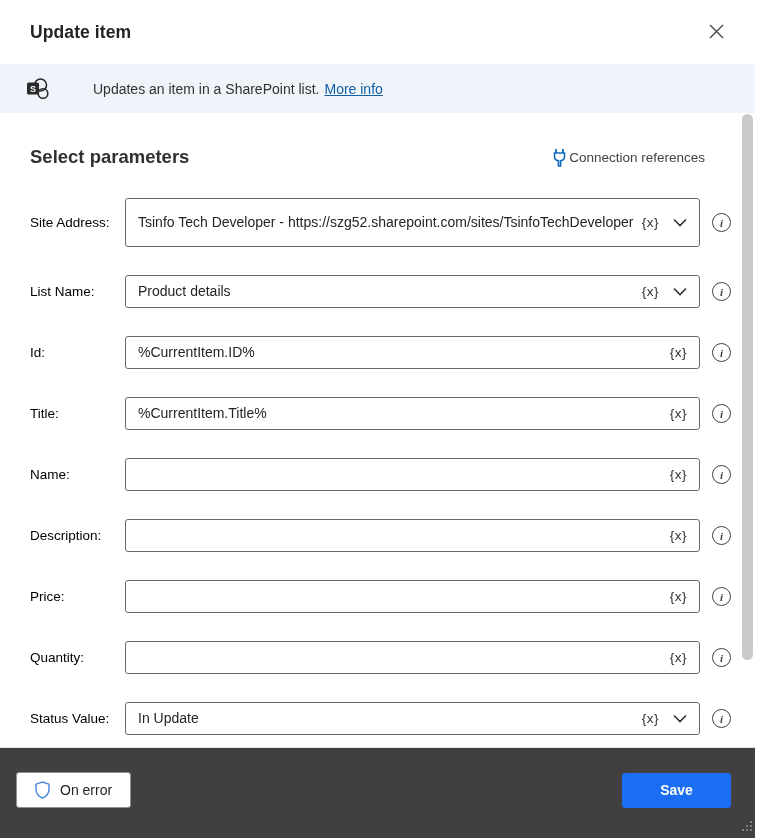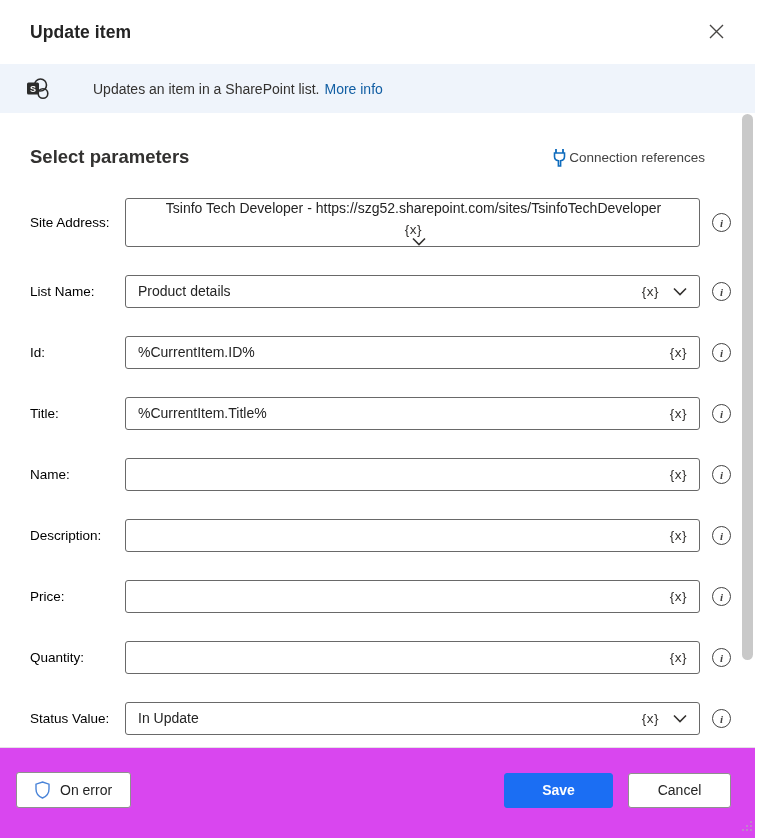--- a/index.html
+++ b/index.html
@@ -29,21 +29,21 @@
   
   .info-bar {
     height: 49px;
     background: #eff4fb;
     display: flex; align-items: center;
     padding: 0 30px 0 26px;
     font-size: 14px; color: #33312f;
   }
   .sp-icon { margin-right: 14px; flex: 0 0 auto; display: inline-flex; }
   .info-text { margin-right: 5px; margin-left: 27px; }
-  .more-info-link { color: #115ea3; cursor: pointer; font-size: 14px; }
+  .more-info-link { color: #115ea3; text-decoration: underline; cursor: pointer; font-size: 14px; }
 
   
   .content { padding: 33px 24px 0 30px; }
   .params-header { display: flex; align-items: center; justify-content: space-between; }
   .params-title { font-size: 18.5px; color: #323130; font-weight: bold; }
   .conn-refs { display: inline-flex; align-items: center; gap: 3px; cursor: pointer; margin-right: 26px; }
   .conn-refs-label { font-size: 13.5px; color: #424242; }
 
   
   .fields { margin-top: 30px; }
@@ -52,21 +52,21 @@
     flex: 0 0 95px; font-size: 13.5px; color: #000000;
     padding-right: 6px; align-self: center;
   }
   .input-box {
     flex: 1; height: 33px;
     border: 1px solid #696969; border-radius: 3px;
     display: flex; align-items: center;
     padding: 0 10px 0 12px;
     background: #fff; cursor: text;
   }
-  .input-box.multiline { height: 49px; flex-direction: column; }
+  .input-box.multiline { height: 49px; }
   .input-value {
     flex: 1; font-size: 14px; color: #242424; line-height: 19px;
     overflow: hidden; word-break: break-all;
   }
   .token {
     font-size: 13.5px; color: #33312f; cursor: pointer;
     padding: 0 2px; flex: 0 0 auto; letter-spacing: 0.5px;
   }
   .chevron { margin-left: 12px; margin-right: 2px; flex: 0 0 auto; cursor: pointer; display: inline-flex; }
   .info-icon {
@@ -74,21 +74,21 @@
     width: 19px; height: 19px; border: 1.4px solid #424242; border-radius: 50%;
     display: inline-flex; align-items: center; justify-content: center;
     font-size: 11px; color: #424242; cursor: pointer;
     font-family: "Liberation Serif", serif; font-style: italic; font-weight: bold;
   }
 
   
   .footer-divider { position: absolute; left: 0; right: 0; top: 747px; height: 1px; background: #e3e3e3; }
   .dlg-footer {
     position: absolute; left: 0; right: 0; top: 748px; bottom: 0;
-    display: flex; align-items: center; padding: 0 24px 6px 16px; background: #d946ef;
+    display: flex; align-items: center; padding: 0 24px 6px 16px; background: #404040;
   }
   .on-error-btn {
     display: inline-flex; align-items: center; gap: 10px;
     height: 36px; padding: 0 18px;
     background: #fff; border: 1px solid #8f8f8f; border-radius: 3px;
     font-size: 14px; color: #242424; cursor: pointer;
     font-family: "Liberation Sans", sans-serif;
   }
   .footer-spacer { flex: 1; }
   .save-btn {
@@ -265,21 +265,20 @@
     <button class="on-error-btn">
       <span style="display:inline-flex;">
         <svg width="15" height="18" viewBox="0 0 15 18">
           <path d="M7.5 1 L14 3.2 V8 C14 12.5 11.2 15.6 7.5 17 C3.8 15.6 1 12.5 1 8 V3.2 Z" fill="none" stroke="#4a84d8" stroke-width="1.4"></path>
         </svg>
       </span>
       <span>On error</span>
     </button>
     <div class="footer-spacer"></div>
     <button class="save-btn">Save</button>
-    <button class="cancel-btn">Cancel</button>
   </div>
 
   <div class="scrollbar-thumb"></div>
 
   <span class="resize-grip">
     <svg width="14" height="14" viewBox="0 0 14 14">
       <g fill="#b0b0b0">
         <rect x="11" y="3" width="2" height="2"></rect>
         <rect x="11" y="7" width="2" height="2"></rect>
         <rect x="7" y="7" width="2" height="2"></rect>

